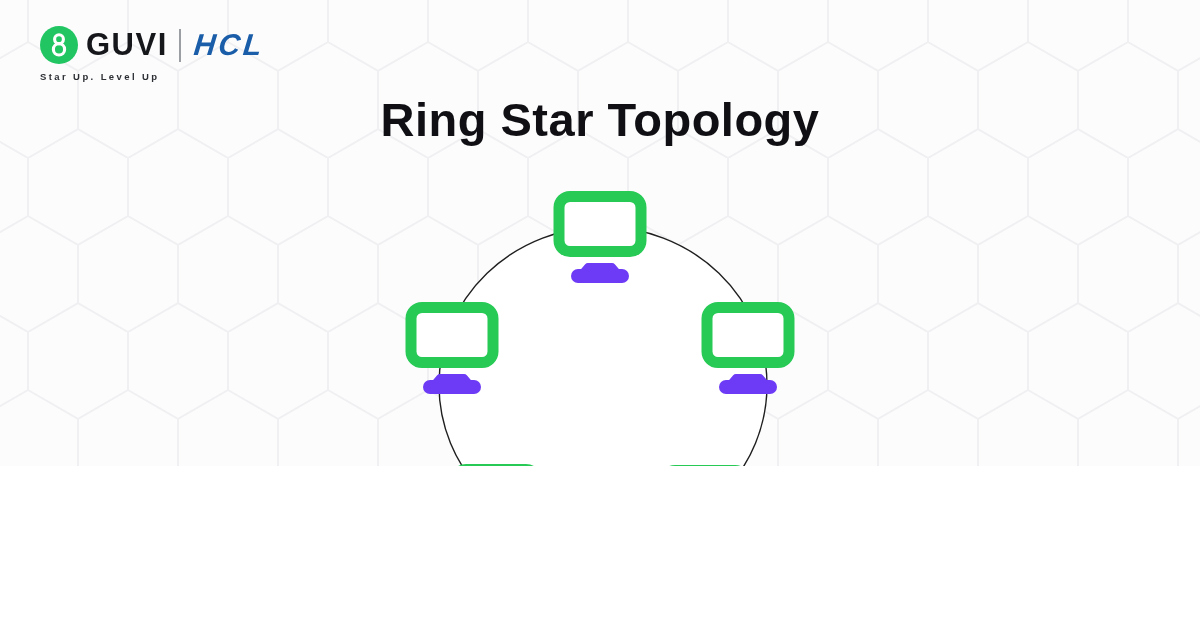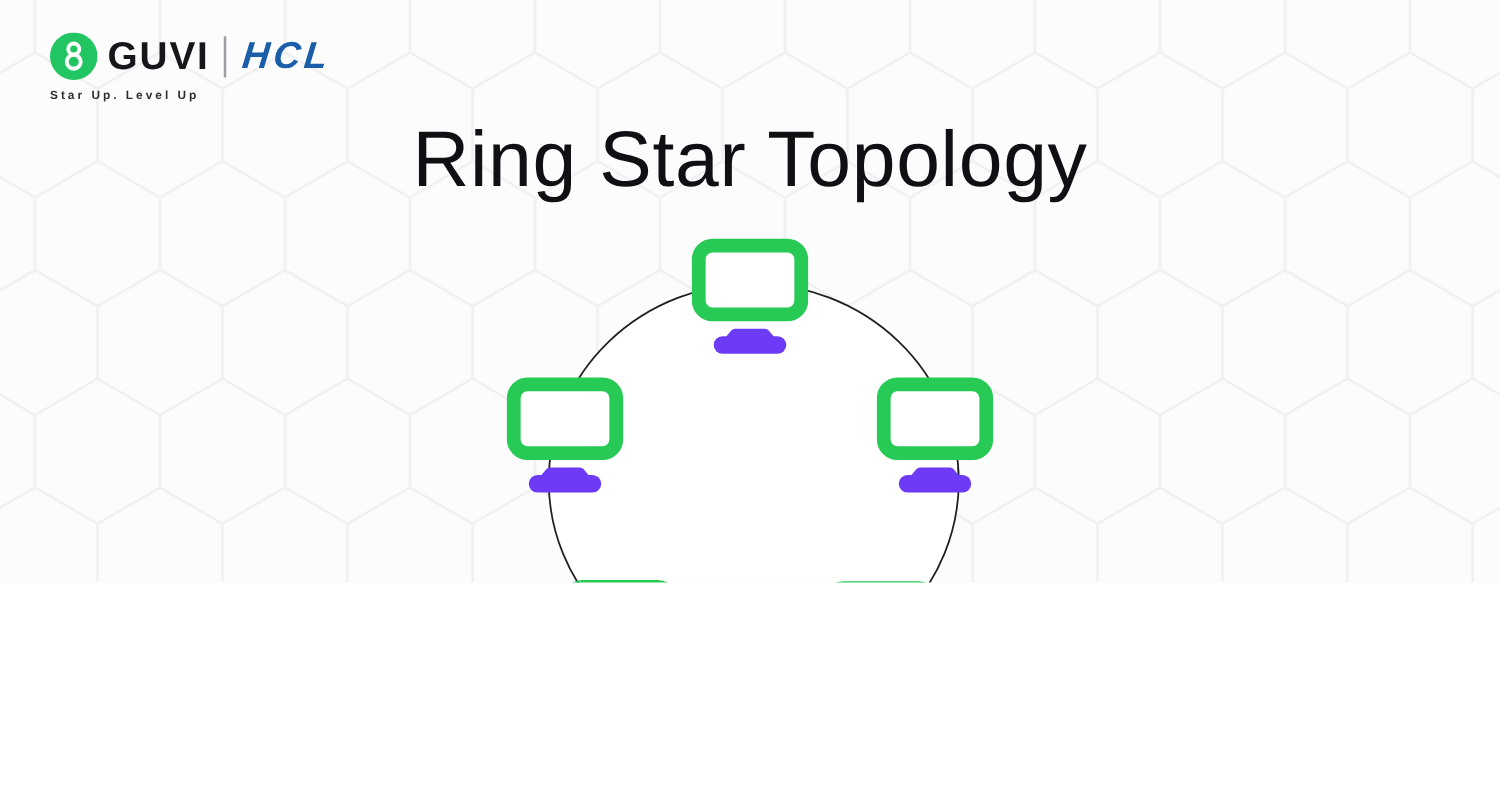--- a/index.html
+++ b/index.html
@@ -34,21 +34,21 @@
   }
   .tagline{
     margin-top:7px;
     font-size:9.5px;font-weight:600;letter-spacing:2.4px;
     color:var(--tagline-color,#2C2F33);
     white-space:nowrap;
   }
   .title{
     position:absolute;left:0;top:92px;width:100%;z-index:2;
     margin:0;text-align:center;
-    font-size:63px;font-weight:400;letter-spacing:0.5px;
+    font-size:47px;font-weight:700;letter-spacing:0.5px;
     color:var(--title-color,#101014);
   }
 </style>
 </head>
 <body>
 
 <div class="page">
 
   <svg id="diagram-svg" viewBox="0 0 1200 630" xmlns="http://www.w3.org/2000/svg">
     <defs>

